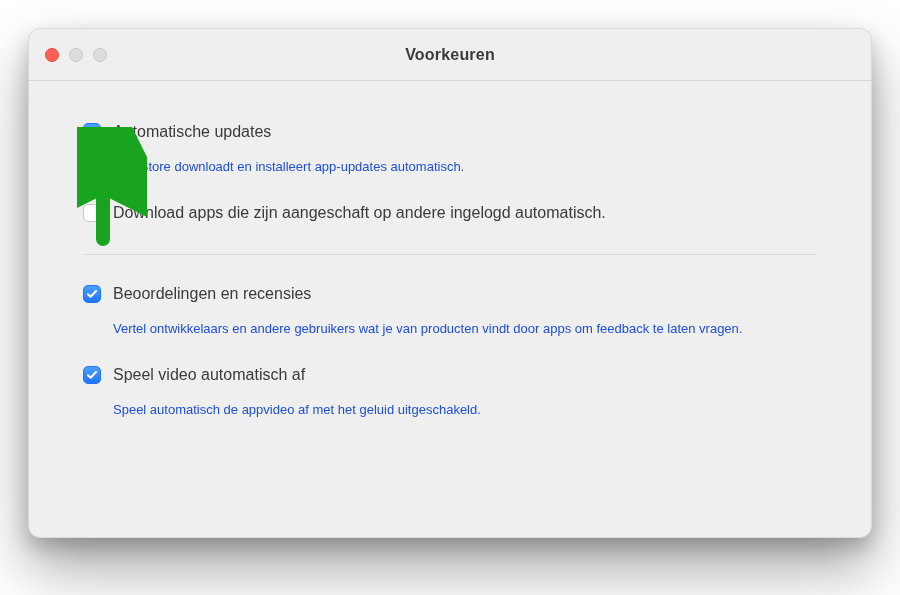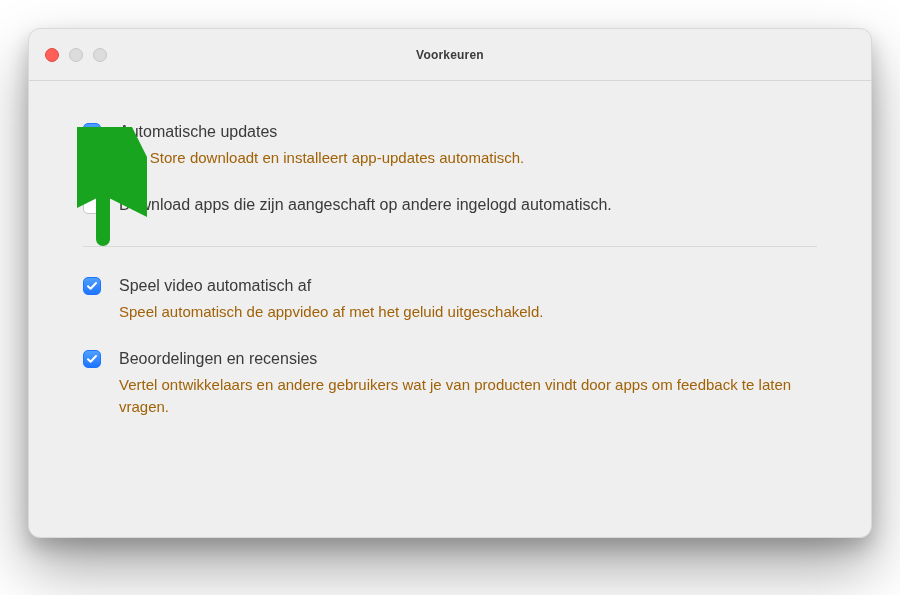--- a/index.html
+++ b/index.html
@@ -47,32 +47,32 @@
   .tl-dot {
     width: 14px;
     height: 14px;
     border-radius: 50%;
   }
   .tl-close    { background: #ff5f57; border: 0.5px solid #e44842; }
   .tl-min      { background: #dcdcdc; border: 0.5px solid #c8c8c8; }
   .tl-zoom     { background: #dcdcdc; border: 0.5px solid #c8c8c8; }
   .title {
     margin: 0 auto;
-    font-size: 12px;
+    font-size: 16px;
     font-weight: 700;
     color: #3b3b3b;
     letter-spacing: 0.2px;
   }
   .content {
     padding: 32px 54px 24px 54px;
   }
   .pref-row {
     display: flex;
     align-items: flex-start;
-    gap: 18px;
+    gap: 12px;
     padding: 8px 0 18px 0;
   }
   .checkbox {
     flex: 0 0 auto;
     width: 18px;
     height: 18px;
     margin-top: 2px;
     border-radius: 5px;
     border: 1px solid #c7c7c7;
     background: #ffffff;
@@ -89,23 +89,23 @@
   .pref-texts {
     flex: 1 1 auto;
     min-width: 0;
   }
   .pref-label {
     font-size: 16px;
     color: #3a3a3a;
     line-height: 1.35;
   }
   .pref-desc {
-    margin-top: 4px;
-    font-size: 15px;
-    color: #a16207;
+    margin-top: 15px;
+    font-size: 13px;
+    color: #1d4ed8;
     line-height: 1.45;
   }
   .divider {
     height: 1px;
     background: #d8d8d8;
     margin: 12px 0 20px 0;
   }
   
   .arrow {
     position: absolute;
@@ -155,34 +155,34 @@
 
       <div class="divider"></div>
 
       <div class="pref-row">
         <div class="checkbox checked">
           <svg width="12" height="12" viewBox="0 0 12 12">
             <path d="M2 6.2 L4.6 8.8 L10 3" stroke="#ffffff" stroke-width="2" fill="none" stroke-linecap="round" stroke-linejoin="round"></path>
           </svg>
         </div>
         <div class="pref-texts">
-          <div class="pref-label">Speel video automatisch af</div>
-          <div class="pref-desc">Speel automatisch de appvideo af met het geluid uitgeschakeld.</div>
+          <div class="pref-label">Beoordelingen en recensies</div>
+          <div class="pref-desc">Vertel ontwikkelaars en andere gebruikers wat je van producten vindt door apps om feedback te laten vragen.</div>
         </div>
       </div>
 
       <div class="pref-row">
         <div class="checkbox checked">
           <svg width="12" height="12" viewBox="0 0 12 12">
             <path d="M2 6.2 L4.6 8.8 L10 3" stroke="#ffffff" stroke-width="2" fill="none" stroke-linecap="round" stroke-linejoin="round"></path>
           </svg>
         </div>
         <div class="pref-texts">
-          <div class="pref-label">Beoordelingen en recensies</div>
-          <div class="pref-desc">Vertel ontwikkelaars en andere gebruikers wat je van producten vindt door apps om feedback te laten vragen.</div>
+          <div class="pref-label">Speel video automatisch af</div>
+          <div class="pref-desc">Speel automatisch de appvideo af met het geluid uitgeschakeld.</div>
         </div>
       </div>
 
     </div>
 
     <svg class="arrow" width="70" height="120" viewBox="0 0 70 120">
       <defs>
         <marker id="ah" markerWidth="14" markerHeight="14" refX="6" refY="6" orient="auto">
           <path d="M0,0 L12,6 L0,12 L3,6 Z" fill="#18a41f"></path>
         </marker>

